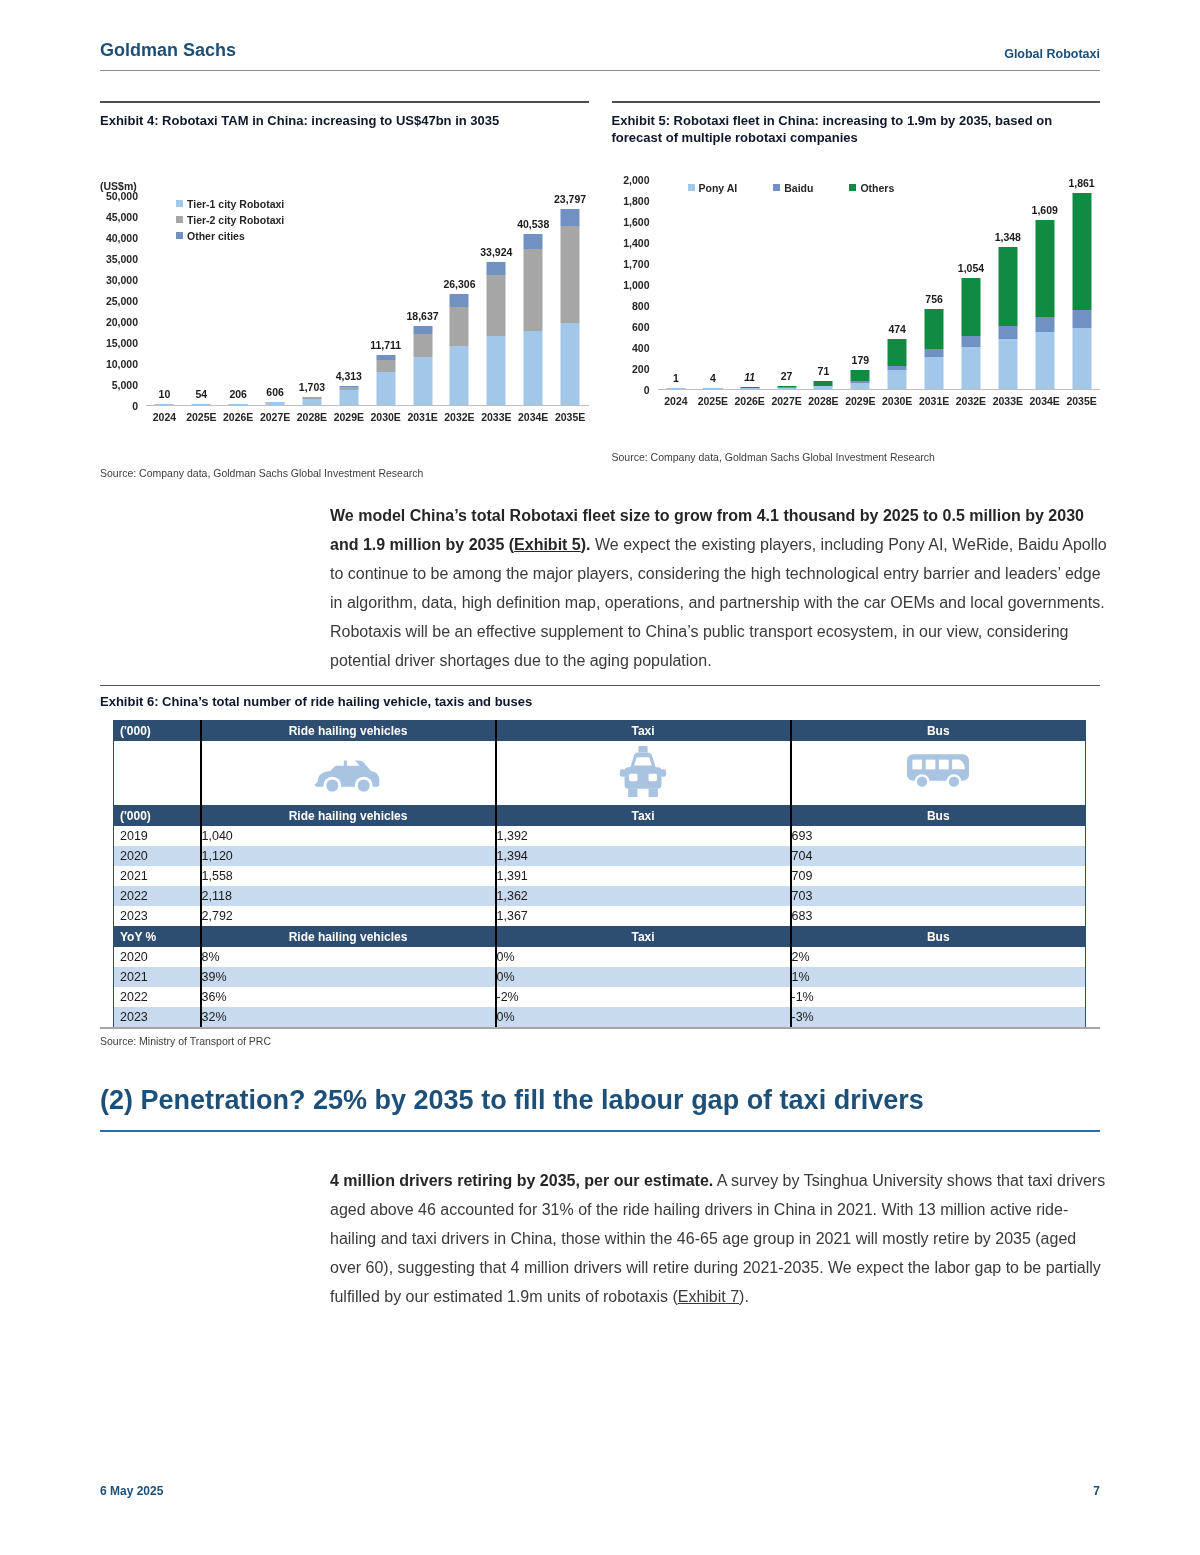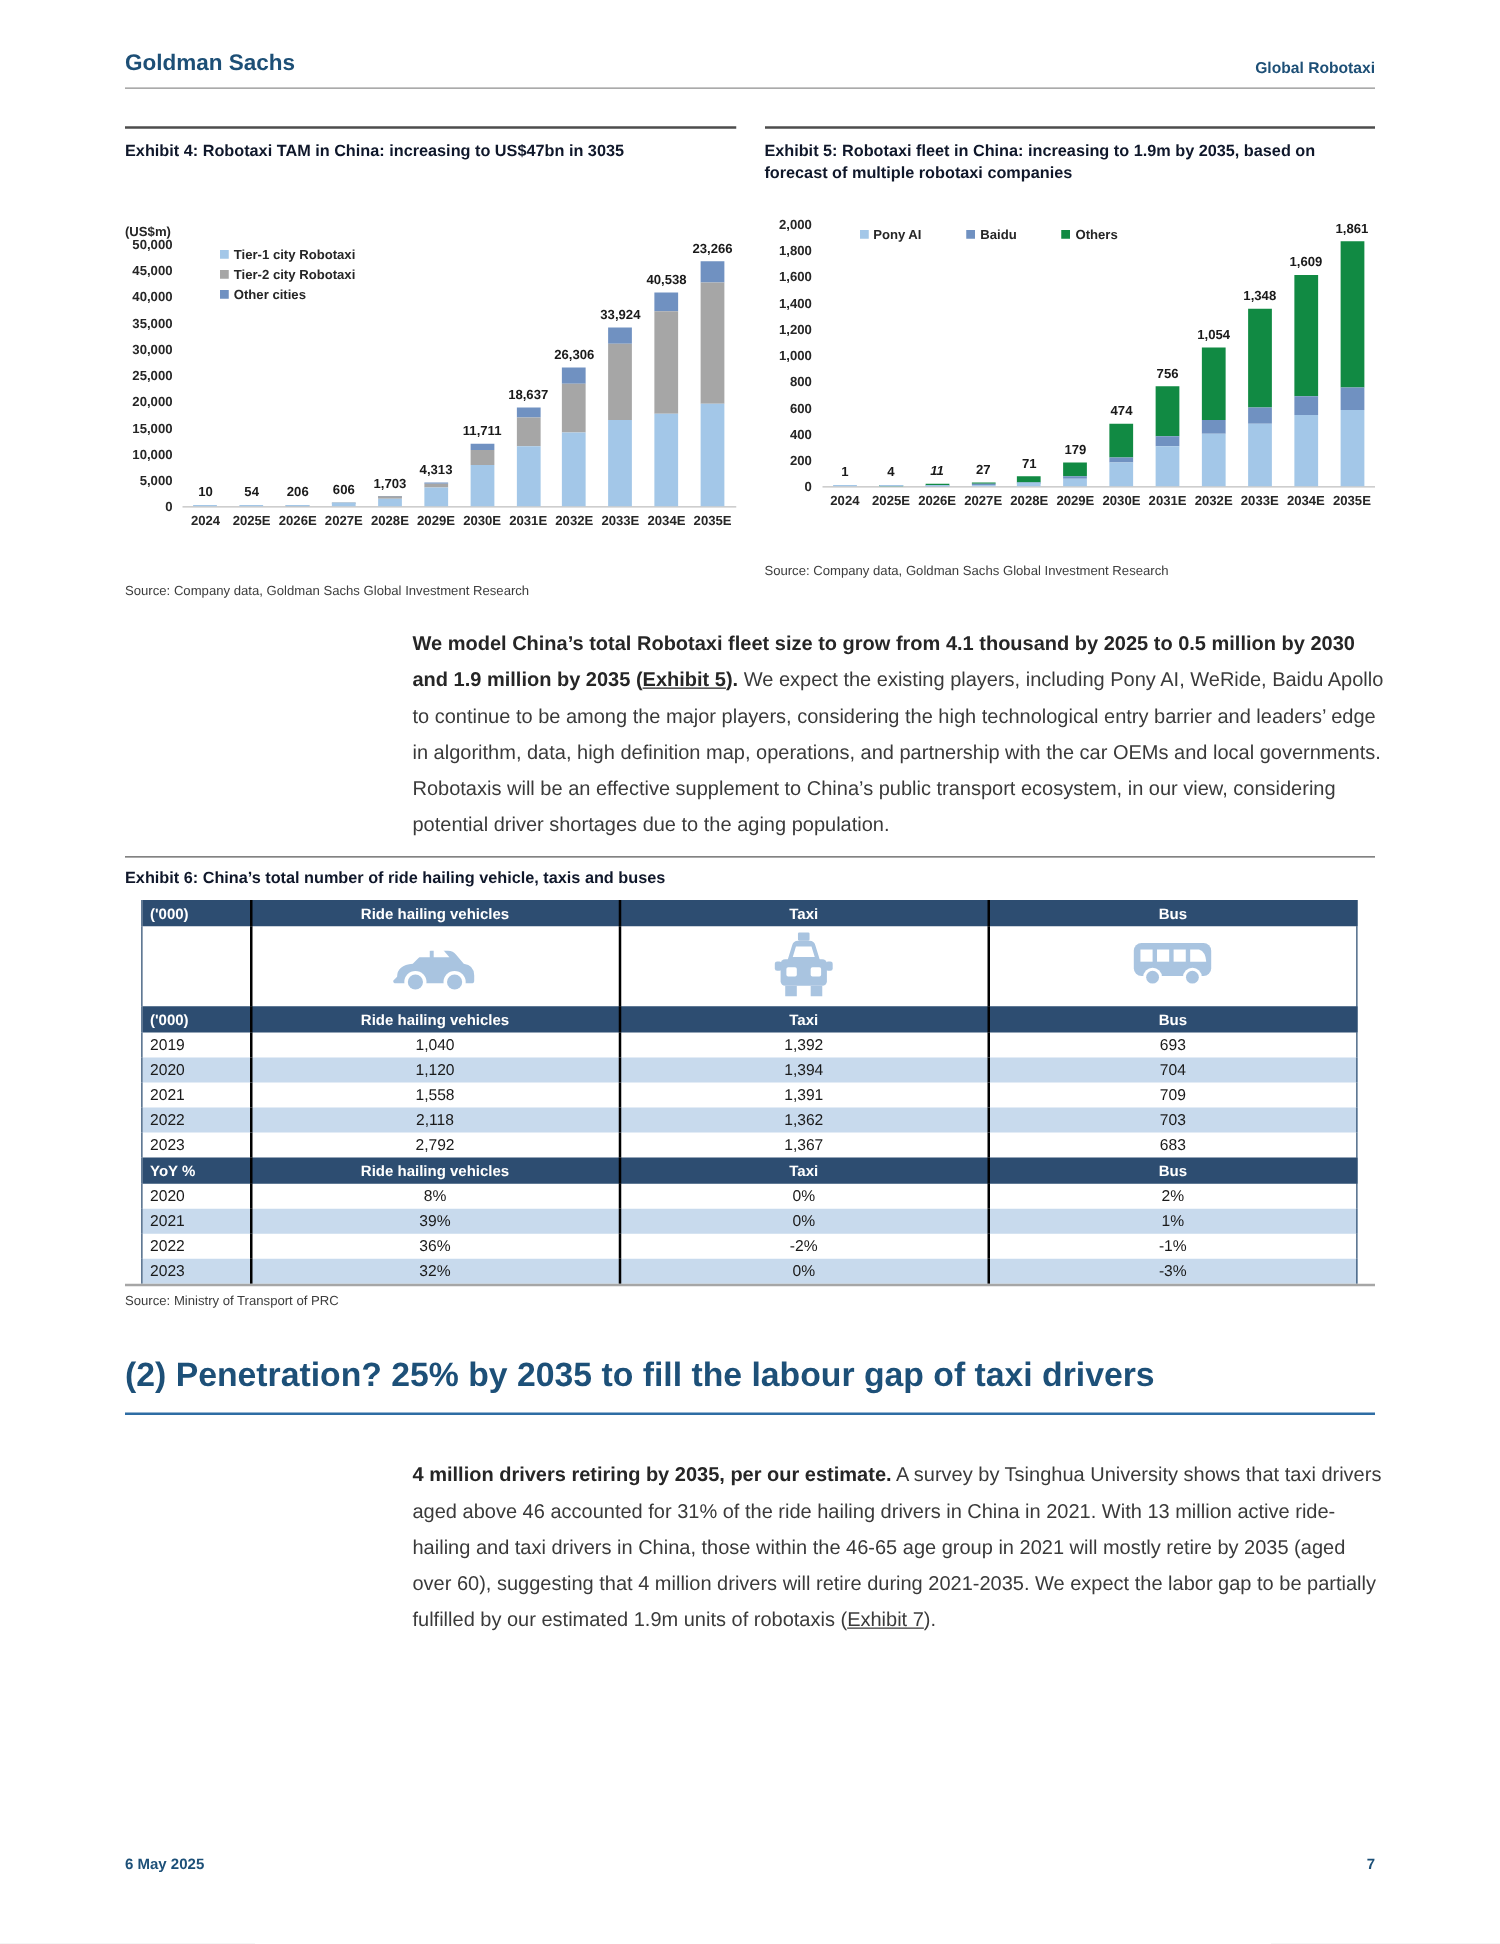--- a/index.html
+++ b/index.html
@@ -55,21 +55,21 @@
   .wide-rule { height:1.5px; background:#595959; }
   .wide-rule.bottom { background:#a6a6a6; }
   .exhibit6 .ex-title { margin:7px 0 10px; }
   table.t6 { border-collapse:collapse; margin-left:13px; width:972px; table-layout:fixed;
              font-size:12.5px; border-left:1px solid #2d4d71; border-right:1px solid #2d4d71;border-radius:30px; }
   table.t6 td { padding:0; }
   table.t6 td + td { border-left:2px solid #000000; }
   tr.hdr td { background:#2d4d71; color:#ffffff; font-weight:bold; font-size:12px; height:21px; text-align:center; }
   tr.hdr td.c0 { text-align:left; padding-left:6px; }
   tr.icons td { height:64px; text-align:center; vertical-align:middle; }
-  tr.data td { height:20px; text-align:center; color:#1a1a1a; }
+  tr.data td { height:20px; text-align:left; color:#1a1a1a; }
   tr.data td.c0 { text-align:left; padding-left:6px; }
   tr.data.shade td { background:#c8daed; }
   .exhibit6 .source { margin-top:6px; }
 
   
   .section-heading { margin:36px 0 0; font-size:27px; line-height:34px; font-weight:bold;
                      color:#1d5078; padding-bottom:13px; border-bottom:2.5px solid #2e6da4; }
 
   
   .pfooter { position:absolute; left:100px; right:100px; top:1484px; display:flex;
@@ -207,21 +207,21 @@
                       <div style="height: 14.8596px; background: rgb(112, 145, 193);"></div>
                     </div>
                     <div class="bar-label" style="bottom: 174.26px;">40,538</div>
                   </div>
                   <div class="bar-col">
                     <div class="stack">
                       <div style="height: 81.9px; background: rgb(163, 199, 232);"></div>
                       <div style="height: 97.02px; background: rgb(166, 166, 166);"></div>
                       <div style="height: 16.6656px; background: rgb(112, 145, 193);"></div>
                     </div>
-                    <div class="bar-label" style="bottom: 199.586px;">23,266</div>
+                    <div class="bar-label" style="bottom: 199.586px;">23,797</div>
                   </div>
                 </div>
               <div class="x-axis">
                   <div class="xtick">2024</div>
                   <div class="xtick">2025E</div>
                   <div class="xtick">2026E</div>
                   <div class="xtick">2027E</div>
                   <div class="xtick">2028E</div>
                   <div class="xtick">2029E</div>
                   <div class="xtick">2030E</div>
@@ -242,21 +242,21 @@
         <h3 class="ex-title fixed">Exhibit 5: Robotaxi fleet in China: increasing to 1.9m by 2035, based on forecast of multiple robotaxi companies</h3>
         <div class="chart">
           <div class="chart-body">
             <div class="y-axis">
                 <div class="ytick" style="bottom: -6px;">0</div>
                 <div class="ytick" style="bottom: 15px;">200</div>
                 <div class="ytick" style="bottom: 36px;">400</div>
                 <div class="ytick" style="bottom: 57px;">600</div>
                 <div class="ytick" style="bottom: 78px;">800</div>
                 <div class="ytick" style="bottom: 99px;">1,000</div>
-                <div class="ytick" style="bottom: 120px;">1,200</div>
+                <div class="ytick" style="bottom: 120px;">1,700</div>
                 <div class="ytick" style="bottom: 141px;">1,400</div>
                 <div class="ytick" style="bottom: 162px;">1,600</div>
                 <div class="ytick" style="bottom: 183px;">1,800</div>
                 <div class="ytick" style="bottom: 204px;">2,000</div>
               </div>
             <div class="plot-wrap">
               <div class="plot">
                 <div class="legend legend-row">
                     <div class="legend-item">
                       <span class="swatch" style="background: rgb(163, 199, 232);"></span>

